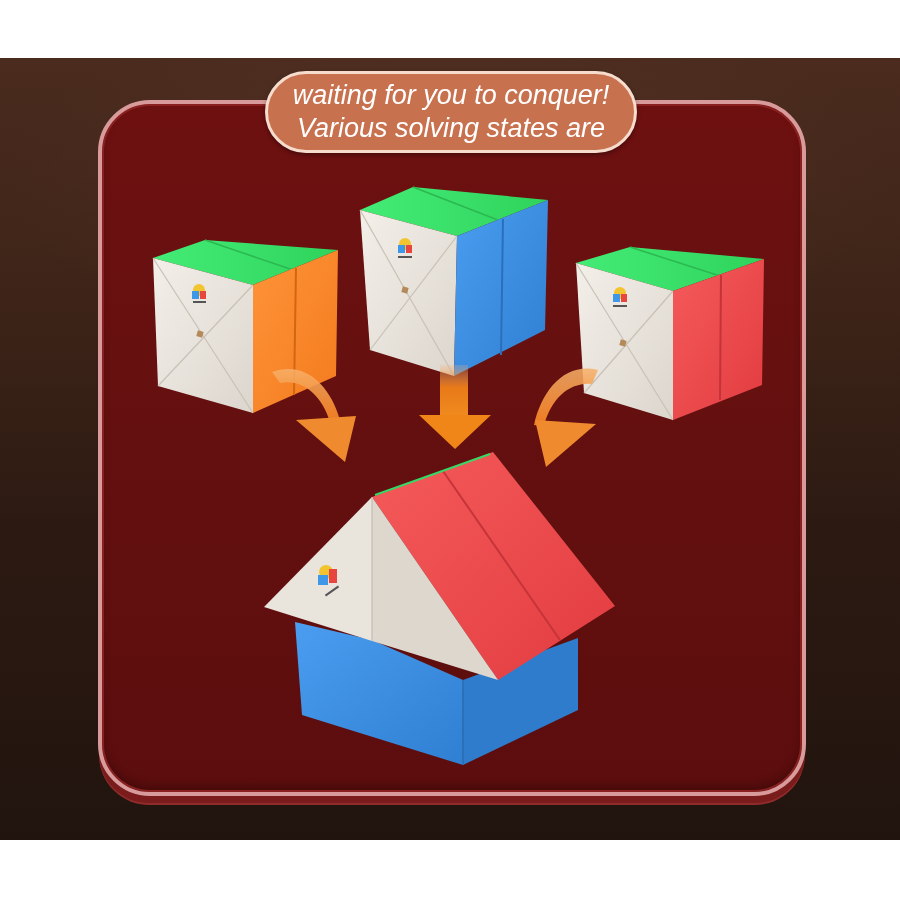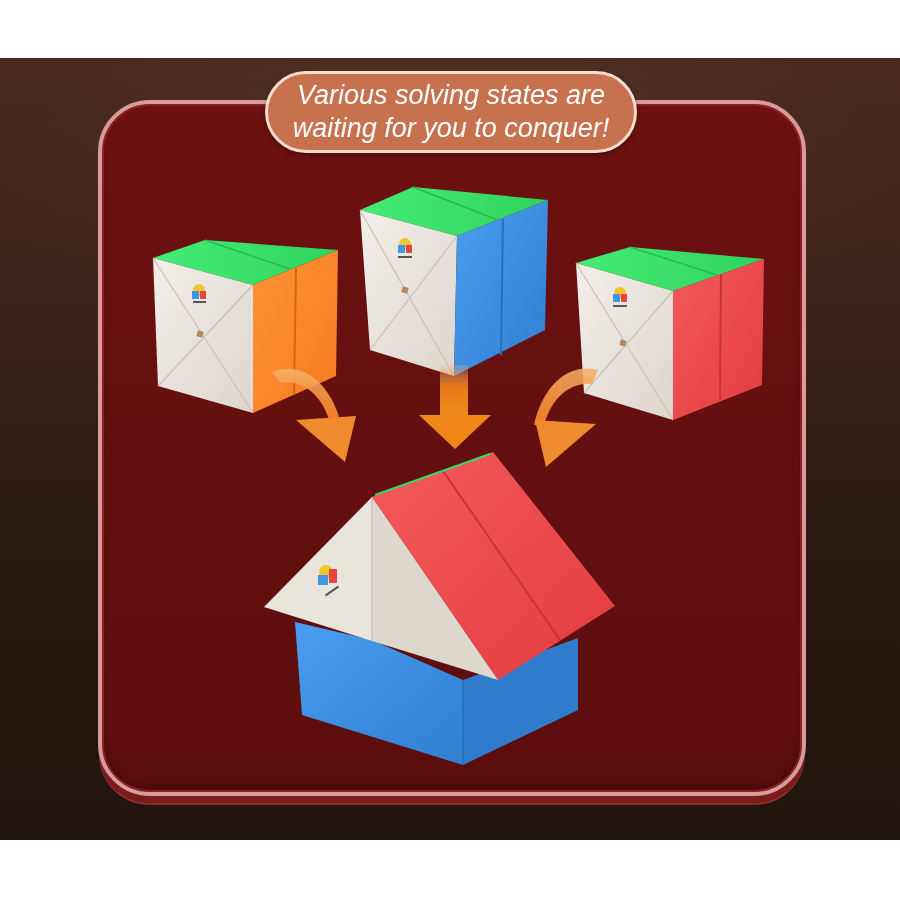--- a/index.html
+++ b/index.html
@@ -141,15 +141,15 @@
     <g>
       <circle cx="326" cy="572" r="7" fill="#f2c42f"></circle>
       <rect x="318" y="575" width="10" height="10" fill="#3f97e8"></rect>
       <rect x="329" y="569" width="8" height="14" fill="#e8453f"></rect>
       <rect x="324" y="590" width="16" height="2" fill="#555" transform="rotate(-35 332 591)"></rect>
     </g>
   </g>
 </svg>
 
 <div class="pill">
+  <span>waiting for you to conquer!</span>
   <span>Various solving states are</span>
-  <span>waiting for you to conquer!</span>
 </div>
 
 </body></html>

